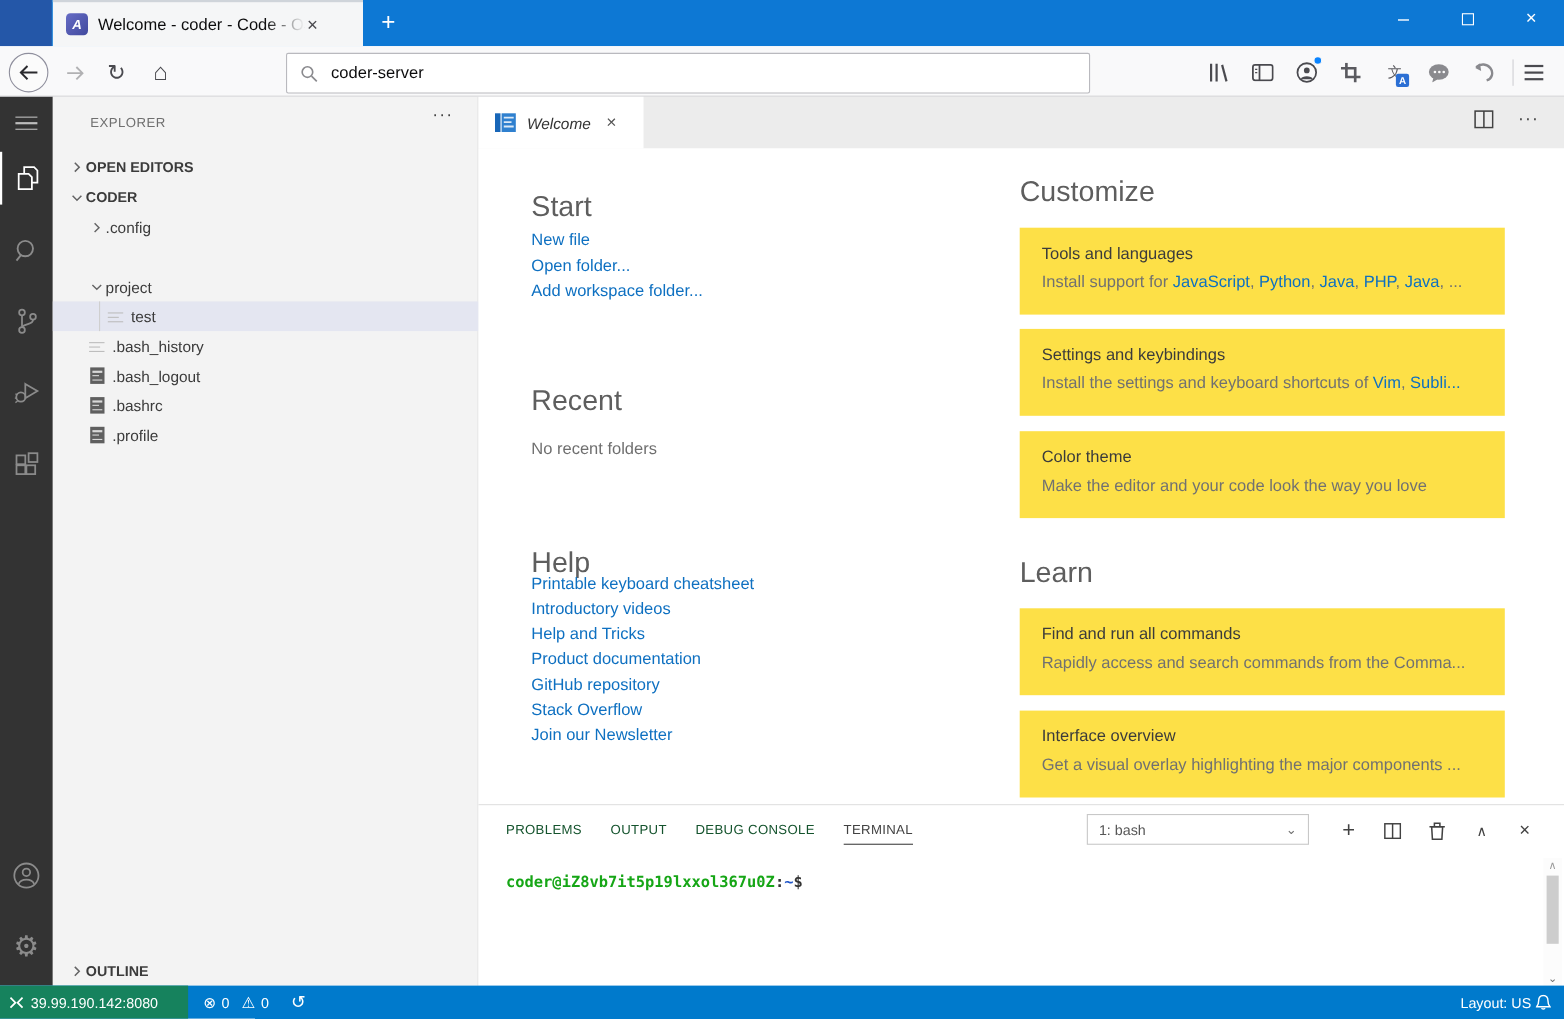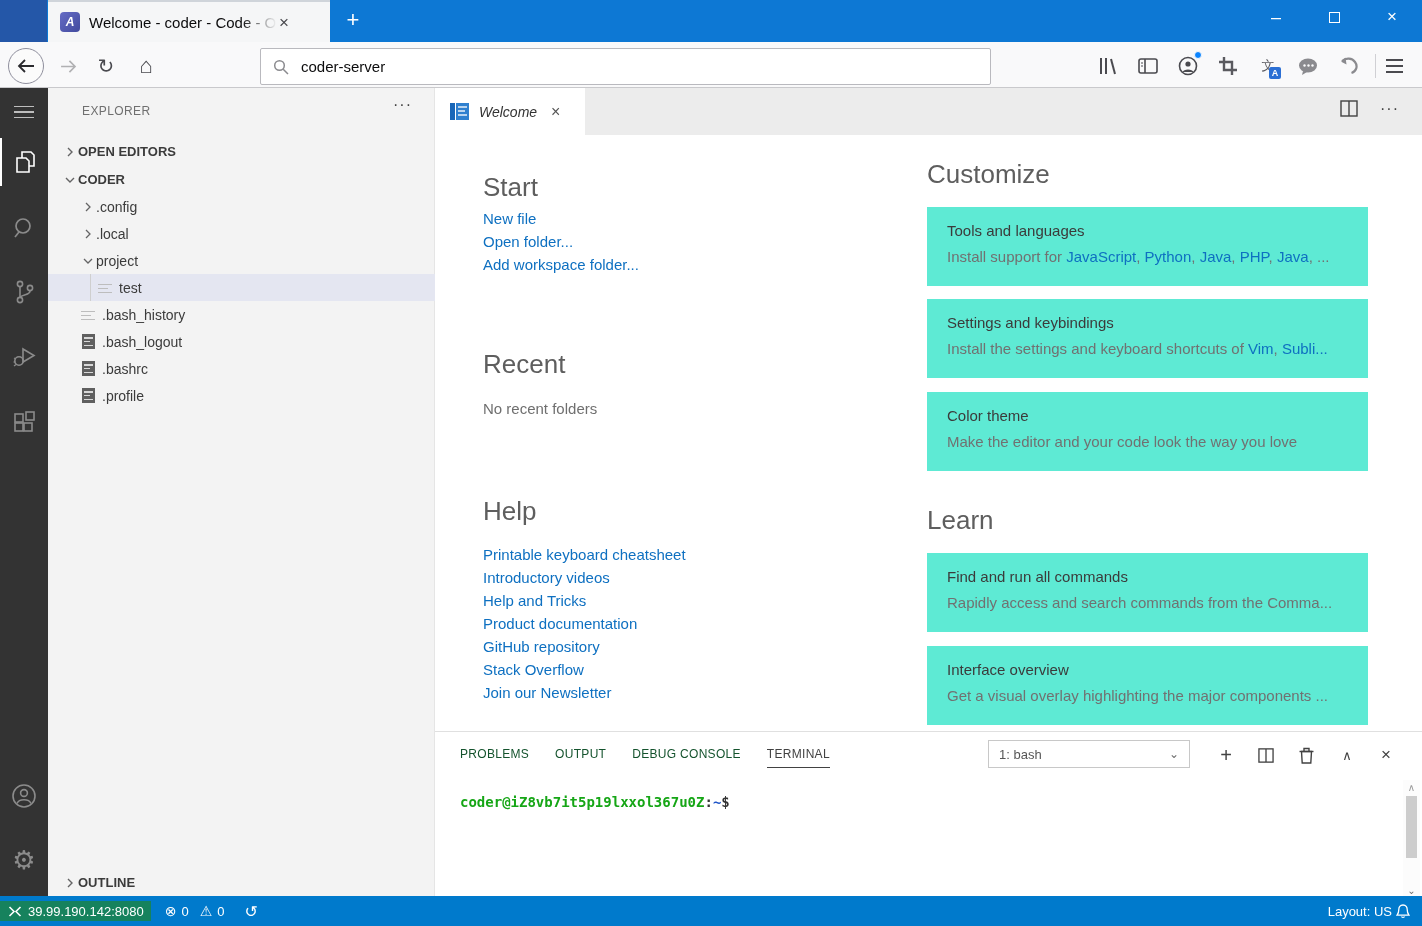--- a/index.html
+++ b/index.html
@@ -77,24 +77,24 @@
   #welcome { position:absolute; left:0; top:47px; width:987px; height:596px; background:#fff; }
   h2.wh { font-weight:300; font-size:26px; color:#5e5e5e; }
   a.wl { color:#0e70c1; font-size:15px; text-decoration:none; display:block; line-height:23px; }
   .col-left { position:absolute; left:48px; top:0; width:420px; }
   .col-right { position:absolute; left:492px; top:0; width:441px; }
   #h-start { position:absolute; top:25px;margin-top:12px; }
   #start-links { position:absolute; top:72px; }
   #h-recent { position:absolute; top:214px; }
   #no-recent { position:absolute; top:265px; font-size:15px; color:#6f6f6f; }
   #h-help { position:absolute; top:361px; }
-  #help-links { position:absolute; top:408px; }
+  #help-links { position:absolute; top:384px; }
   #h-customize { position:absolute; top:24px; }
   #h-learn { position:absolute; top:370px; }
-  .wcard { position:absolute; left:0; width:441px; height:79px; background:#5eead4; padding:15px 20px; }
+  .wcard { position:absolute; left:0; width:441px; height:79px; background:#fde047; padding:15px 20px; }
   .wcard .ct { font-size:15px; color:#3b3b3b; margin-bottom:9px; }
   .wcard .cd { font-size:15px; color:#717171; white-space:nowrap; overflow:hidden; }
   .wcard .cd a { color:#0e70c1; text-decoration:none; }
   #card-tools{ top:72px; } #card-settings{ top:164px; } #card-theme{ top:257px; }
   #card-commands{ top:418px; } #card-interface{ top:511px; }
 
   
   #panel { position:absolute; left:0; top:643px; width:987px; height:165px; background:#fff; border-top:1px solid #e0e0e0; }
   #panel-tabs { position:absolute; left:25px; top:0; height:44px; display:flex; gap:26px; align-items:center; }
   .ptab { font-size:12px; color:#14532d; letter-spacing:.3px; position:relative; }
@@ -109,21 +109,21 @@
   #pan-close{ left:940px; font-size:17px; }
   #terminal { position:absolute; left:25px; top:62px; font-family:"DejaVu Sans Mono",monospace; font-size:14px; font-weight:bold; }
   .t-green{ color:#16a616; } .t-dark{ color:#333; } .t-blue{ color:#2056c8; }
   #pan-scroll { position:absolute; left:968px; top:48px; width:17px; height:117px; background:#fcfcfc; }
   #pan-scroll .arr { width:17px; height:14px; color:#9a9a9a; font-size:10px; display:flex; align-items:center; justify-content:center; }
   #pan-scroll .thumb { position:absolute; left:3px; top:16px; width:11px; height:62px; background:#cdcdcd; }
   #pan-scroll .arr.bottom { position:absolute; bottom:0; color:#6f6f6f; }
 
   
   #statusbar { position:absolute; left:0; top:896px; width:1422px; height:30px; background:#007acc; color:#fff; font-size:13px; display:flex; align-items:center; }
-  #remote-badge { height:20px; background:#16825d; display:flex; align-items:center; padding:0 7px 0 8px; gap:6px; }
+  #remote-badge { height:30px; background:#16825d; display:flex; align-items:center; padding:0 27px 0 8px; gap:6px; }
   .sb-item { display:flex; align-items:center; gap:5px; margin-left:14px; }
   .sb-ic { font-size:14px; }
   #sb-right { margin-left:auto; display:flex; align-items:center; gap:4px; margin-right:12px; }
 </style>
 </head>
 <body>
 
 <div id="titlebar">
   <div id="app-square"></div>
   <div id="browser-tab">
@@ -308,28 +308,20 @@
         </span>
       <span>CODER</span>
     </div>
     <div class="tree-row" style="top:105px">
       <span class="chev" style="margin-left:32px">
           <svg width="16" height="16">
             <path d="M6 4 L10 8 L6 12" stroke="#646465" fill="none" stroke-width="1.3"></path>
           </svg>
         </span>
       <span>.config</span>
-    </div>
-    <div class="tree-row" style="top:132px">
-      <span class="chev" style="margin-left:32px">
-          <svg width="16" height="16">
-            <path d="M6 4 L10 8 L6 12" stroke="#646465" fill="none" stroke-width="1.3"></path>
-          </svg>
-        </span>
-      <span>.local</span>
     </div>
     <div class="tree-row selected" style="top:186px">
       <span class="indent-guide"></span>
       <span class="ficon lite-file" style="margin-left:50px">
           <i></i>
           <i class="short"></i>
           <i></i>
         </span>
       <span>test</span>
     </div>

